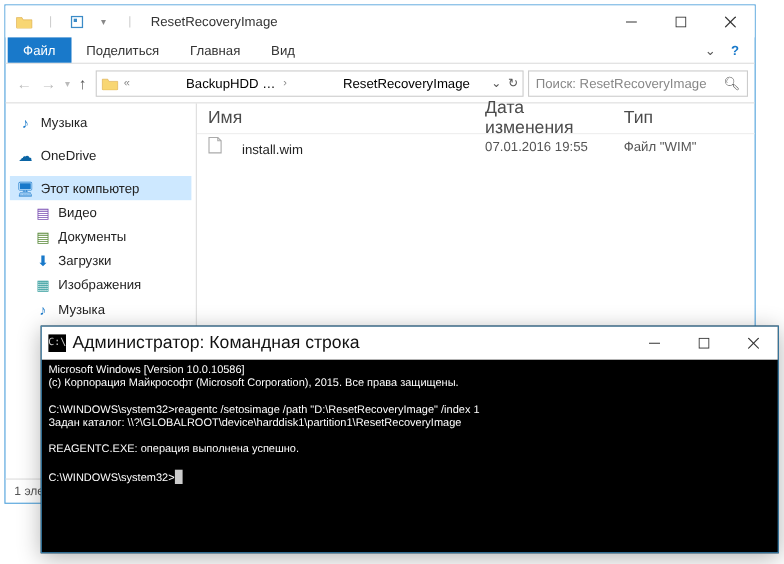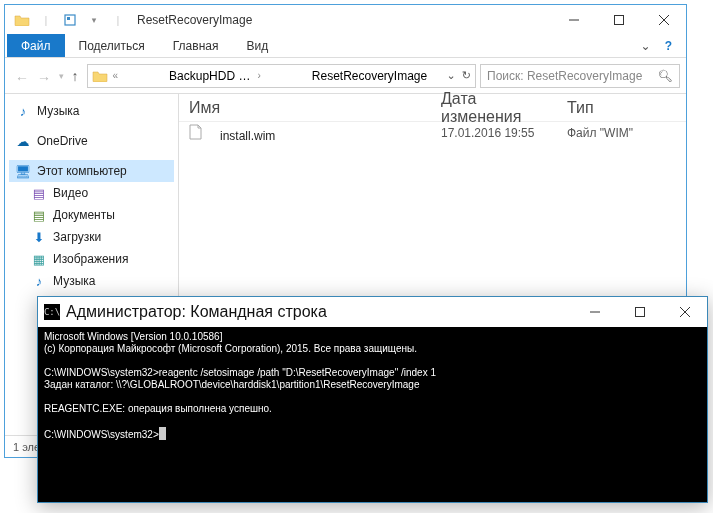--- a/index.html
+++ b/index.html
@@ -191,21 +191,21 @@
         <div class="col type">Тип</div>
       </div>
       <div class="file-row">
         <div class="name">
           <span><svg width="13" height="16" viewBox="0 0 13 16">
                 <path class="file-svg" d="M1 1 h8 l3 3 v11 h-11 z"></path>
                 <path d="M9 1 v3 h3" fill="none" stroke="#aaa"></path>
               </svg></span>
           <span>install.wim</span>
         </div>
-        <div class="date">17.01.2016 19:55</div>
+        <div class="date">07.01.2016 19:55</div>
         <div class="type">Файл "WIM"</div>
       </div>
     </div>
   </div>
 
   <div class="statusbar">
     <span>1 эле</span>
   </div>
 </div>
 

